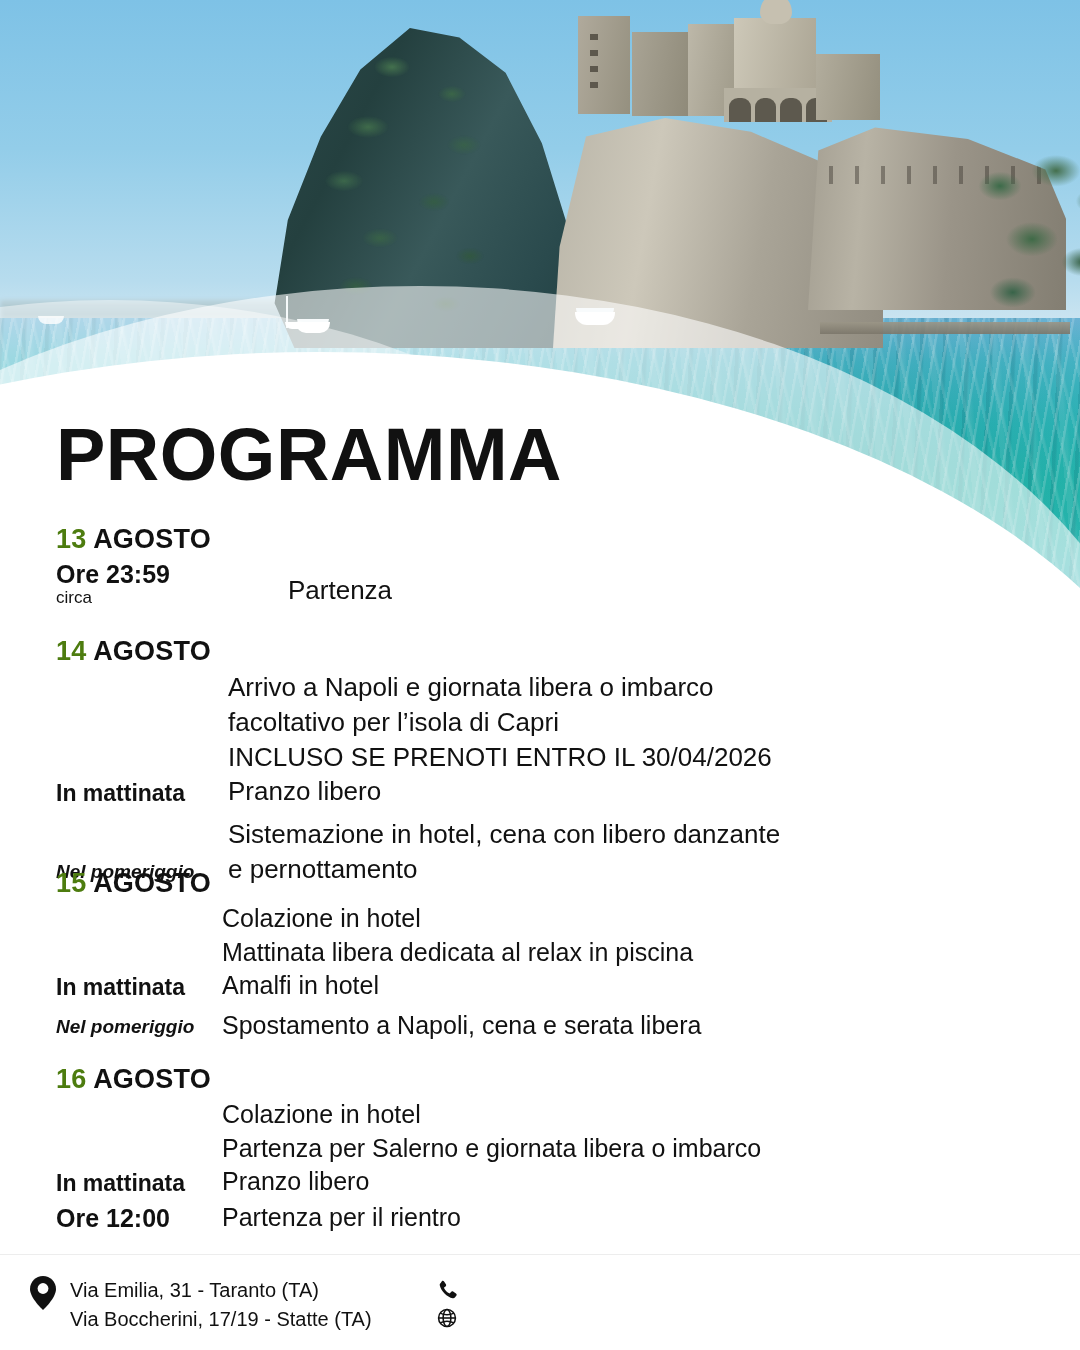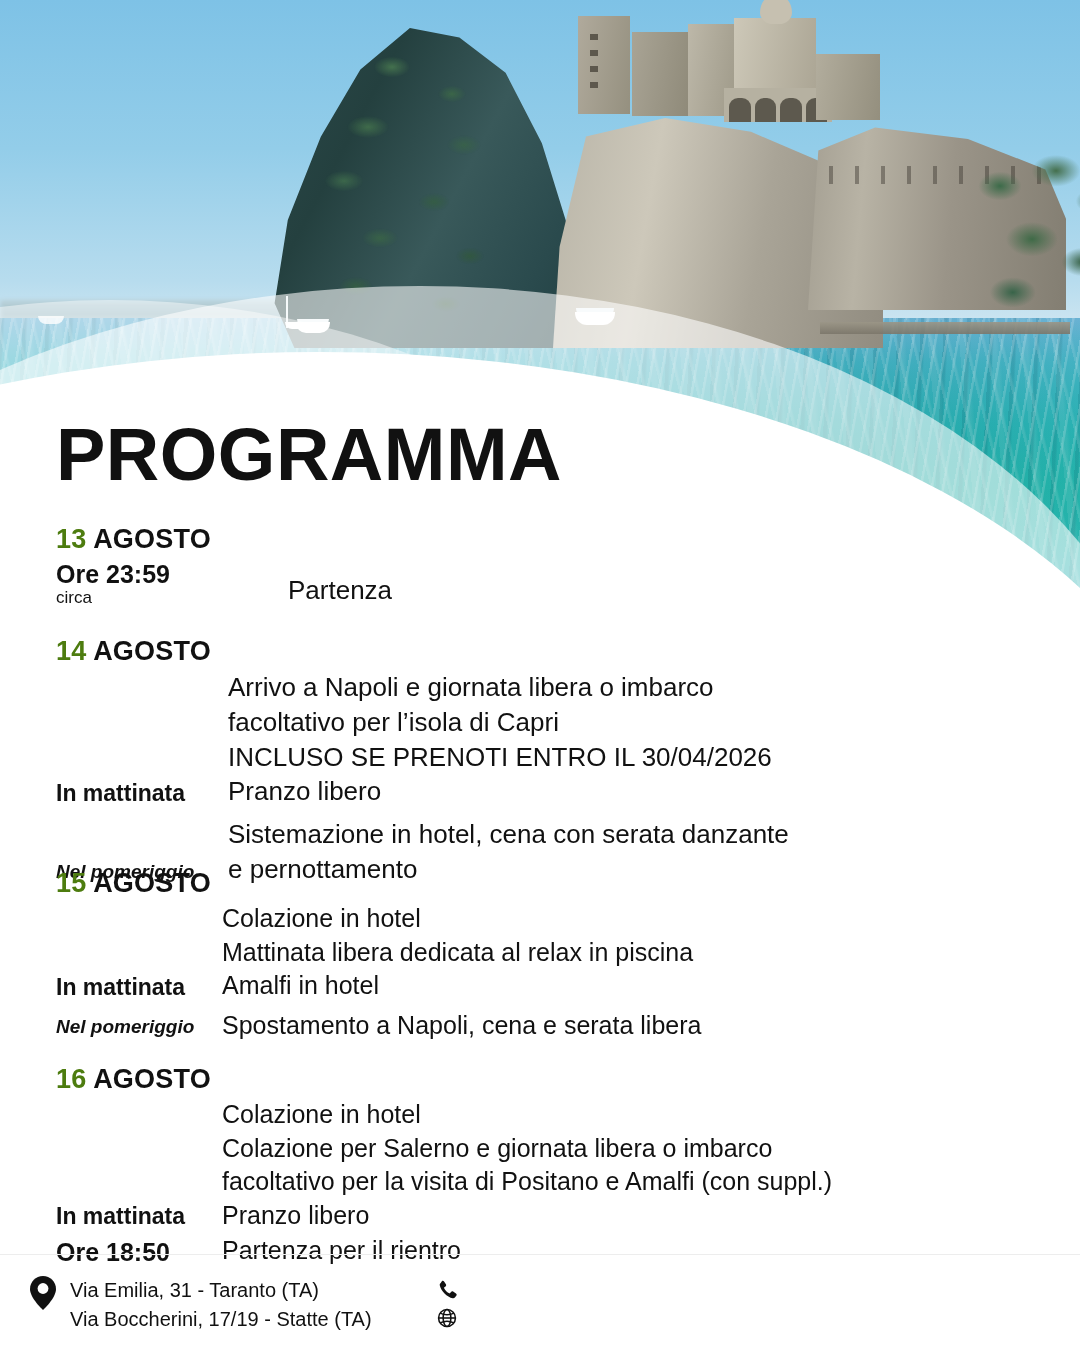--- a/index.html
+++ b/index.html
@@ -320,21 +320,21 @@
       <div class="txt txt-26">
         <div>Arrivo a Napoli e giornata libera o imbarco</div>
         <div>facoltativo per l’isola di Capri</div>
         <div>INCLUSO SE PRENOTI ENTRO IL 30/04/2026</div>
         <div>Pranzo libero</div>
       </div>
     </div>
     <div class="row" style="margin-top:8px;">
       <div class="lbl lbl-pom col-lbl-w">Nel pomeriggio</div>
       <div class="txt txt-26">
-        <div>Sistemazione in hotel, cena con serata danzante</div>
+        <div>Sistemazione in hotel, cena con libero danzante</div>
         <div>e pernottamento</div>
       </div>
     </div>
   </div>
 
   <div class="day" id="day15">
     <div class="day-head">
       <span class="num">15</span>
       <span>AGOSTO</span>
     </div>
@@ -356,27 +356,26 @@
 
   <div class="day" id="day16">
     <div class="day-head">
       <span class="num">16</span>
       <span>AGOSTO</span>
     </div>
     <div class="row">
       <div class="lbl lbl-mat col-lbl-w2">In mattinata</div>
       <div class="txt txt-25">
         <div>Colazione in hotel</div>
-        <div>Colazione per Salerno e giornata libera o imbarco</div>
-        <div>facoltativo per la visita di Positano e Amalfi (con suppl.)</div>
+        <div>Partenza per Salerno e giornata libera o imbarco</div>
         <div>Pranzo libero</div>
       </div>
     </div>
     <div class="row" style="margin-top:2px;">
-      <div class="lbl lbl-23 col-lbl-w2">Ore 18:50</div>
+      <div class="lbl lbl-23 col-lbl-w2">Ore 12:00</div>
       <div class="txt txt-25">
         <div>Partenza per il rientro</div>
       </div>
     </div>
   </div>
 </div>
 
 <div class="divider"></div>
 
 <div class="footer">

